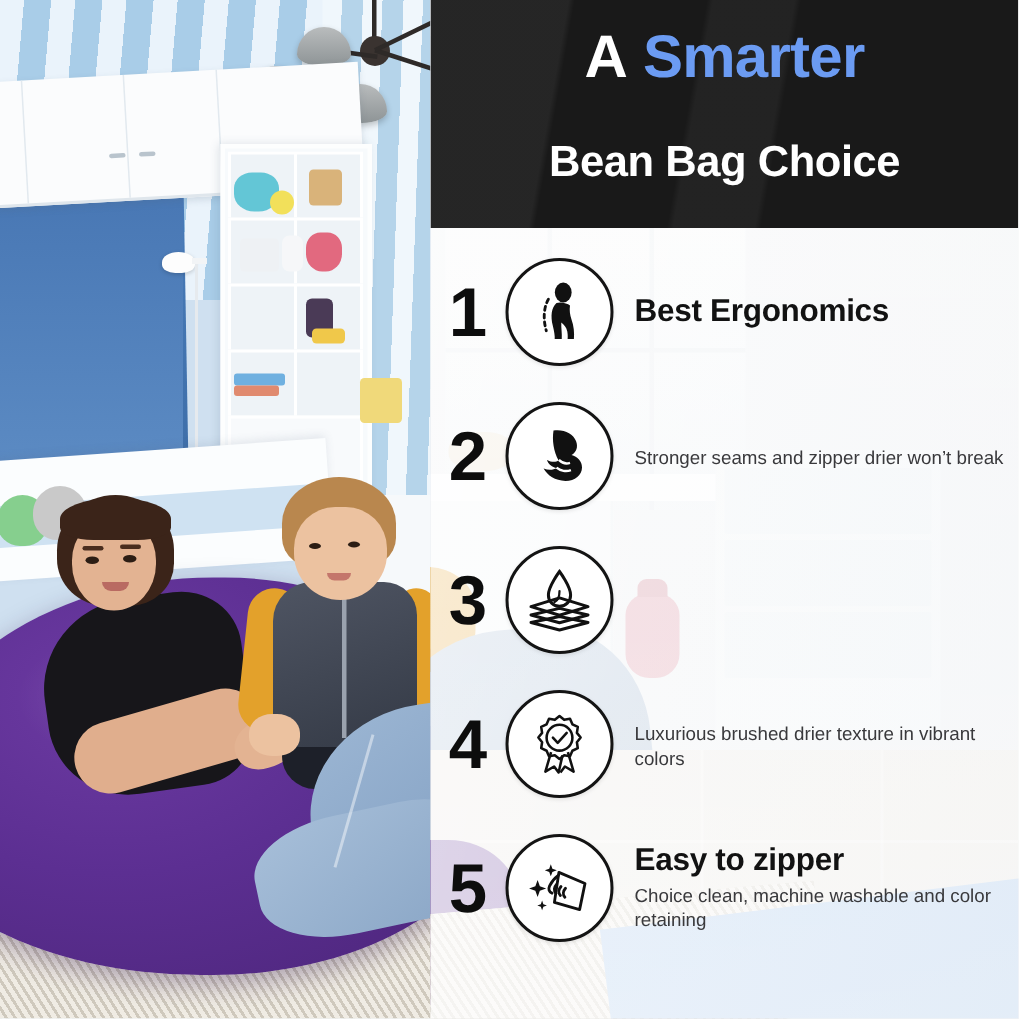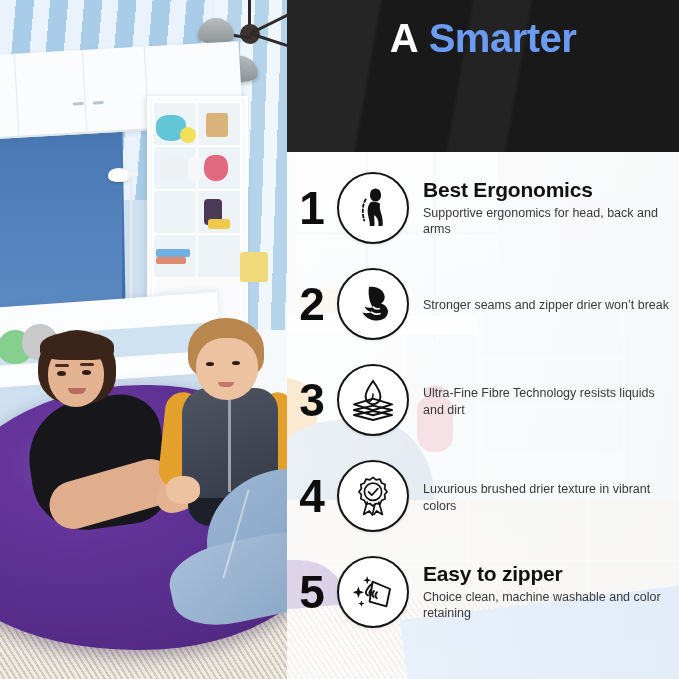--- a/index.html
+++ b/index.html
@@ -251,36 +251,36 @@
       <div class="rp-bluebag"></div>
     </div>
     <div class="rp-wash"></div>
     <div class="rp-wash2"></div>
 
     <div class="header">
       <div class="hdr-glare"></div>
       <div class="hdr-line1">
         <span>A</span><span>&nbsp;</span><span class="accent">Smarter</span>
       </div>
+      <div class="hdr-line2">Bean Bag Choice</div>
     </div>
 
     <div class="features">
 
       <div class="frow">
         <div class="fnum">1</div>
         <div class="ficon">
           <svg width="44" height="44" viewBox="0 0 44 44" aria-hidden="true">
             <ellipse cx="24.5" cy="9" rx="5.6" ry="6.6" fill="#111"></ellipse>
             <path d="M20 16 C16.5 19 16 25 17.5 31 C18.5 35 19 38 18.8 40 L23.5 40 C23.8 36 23 32.5 23.2 29 C25 30.5 26.6 32 27.2 35 C27.6 37.5 27.5 39 27.4 40 L31.6 40 C32 36 31.5 31 30 27 C29 24 28.5 20.5 29 17.6 C27.2 16.2 23 15 20 16 Z" fill="#111"></path>
             <path d="M14.6 13.5 C11.4 19 11 27 13.2 34.5" fill="none" stroke="#111" stroke-width="1.9" stroke-linecap="round" stroke-dasharray="2.6 2.6"></path>
           </svg>
         </div>
         <div class="ftext">
           <div class="ftitle">Best Ergonomics</div>
-          <div class="fdesc">Supportive ergonomics for head, back and arms</div>
         </div>
       </div>
 
       <div class="frow">
         <div class="fnum">2</div>
         <div class="ficon">
           <svg width="44" height="44" viewBox="0 0 44 44" aria-hidden="true">
             <path d="M18 5 C25 4 31 7 33 12 C34.6 16 33.2 19.6 30 21.4 C34 22.6 37 25.6 37 29.6 C37 34.6 32.4 38.6 26 38.6 C19 38.6 14 35 11.4 30.4 C14.6 31.6 18 31.4 20.2 30 C17 29.4 14.6 27.4 13.6 24.6 C16.6 26.2 19.6 26.2 21.4 25 C18 18.8 17 11.4 18 5 Z" fill="#111"></path>
             <path d="M21.6 24.6 C23.6 26.6 26.6 27.4 29 26.6" fill="none" stroke="#fff" stroke-width="1.6"></path>
             <path d="M20 29.8 C22.6 32 26.6 32.6 29.6 31.4" fill="none" stroke="#fff" stroke-width="1.6"></path>
@@ -296,21 +296,20 @@
         <div class="ficon">
           <svg width="46" height="46" viewBox="0 0 46 46" aria-hidden="true">
             <path d="M23 4 C23 4 15.6 14 15.6 19.6 C15.6 24 18.9 27.2 23 27.2 C27.1 27.2 30.4 24 30.4 19.6 C30.4 14 23 4 23 4 Z" fill="none" stroke="#111" stroke-width="2"></path>
             <path d="M23 17 C23 21 22 23.4 19.6 24.4" fill="none" stroke="#111" stroke-width="1.5" stroke-linecap="round"></path>
             <path d="M23 21.6 L42 27.4 L23 33.2 L4 27.4 Z" fill="none" stroke="#111" stroke-width="2" stroke-linejoin="round"></path>
             <path d="M23 28.6 L42 33 L23 38.2 L4 33 Z" fill="none" stroke="#111" stroke-width="2" stroke-linejoin="round"></path>
             <path d="M23 34 L42 38 L23 43 L4 38 Z" fill="none" stroke="#111" stroke-width="2" stroke-linejoin="round"></path>
           </svg>
         </div>
         <div class="ftext">
-          <div class="fdesc">Ultra-Fine Fibre Technology resists liquids and dirt</div>
         </div>
       </div>
 
       <div class="frow">
         <div class="fnum">4</div>
         <div class="ficon">
           <svg width="44" height="44" viewBox="0 0 44 44" aria-hidden="true">
             <g fill="none" stroke="#111" stroke-width="1.7" stroke-linejoin="round">
               <path d="M22 3.4 l3.1 2.5 3.9 -.7 1.6 3.7 3.6 1.7 -.6 4 2.5 3.1 -2.5 3.1 .6 4 -3.6 1.7 -1.6 3.7 -3.9 -.7 -3.1 2.5 -3.1 -2.5 -3.9 .7 -1.6 -3.7 -3.6 -1.7 .6 -4 -2.5 -3.1 2.5 -3.1 -.6 -4 3.6 -1.7 1.6 -3.7 3.9 .7 Z"></path>
               <circle cx="22" cy="17.8" r="8.6"></circle>

